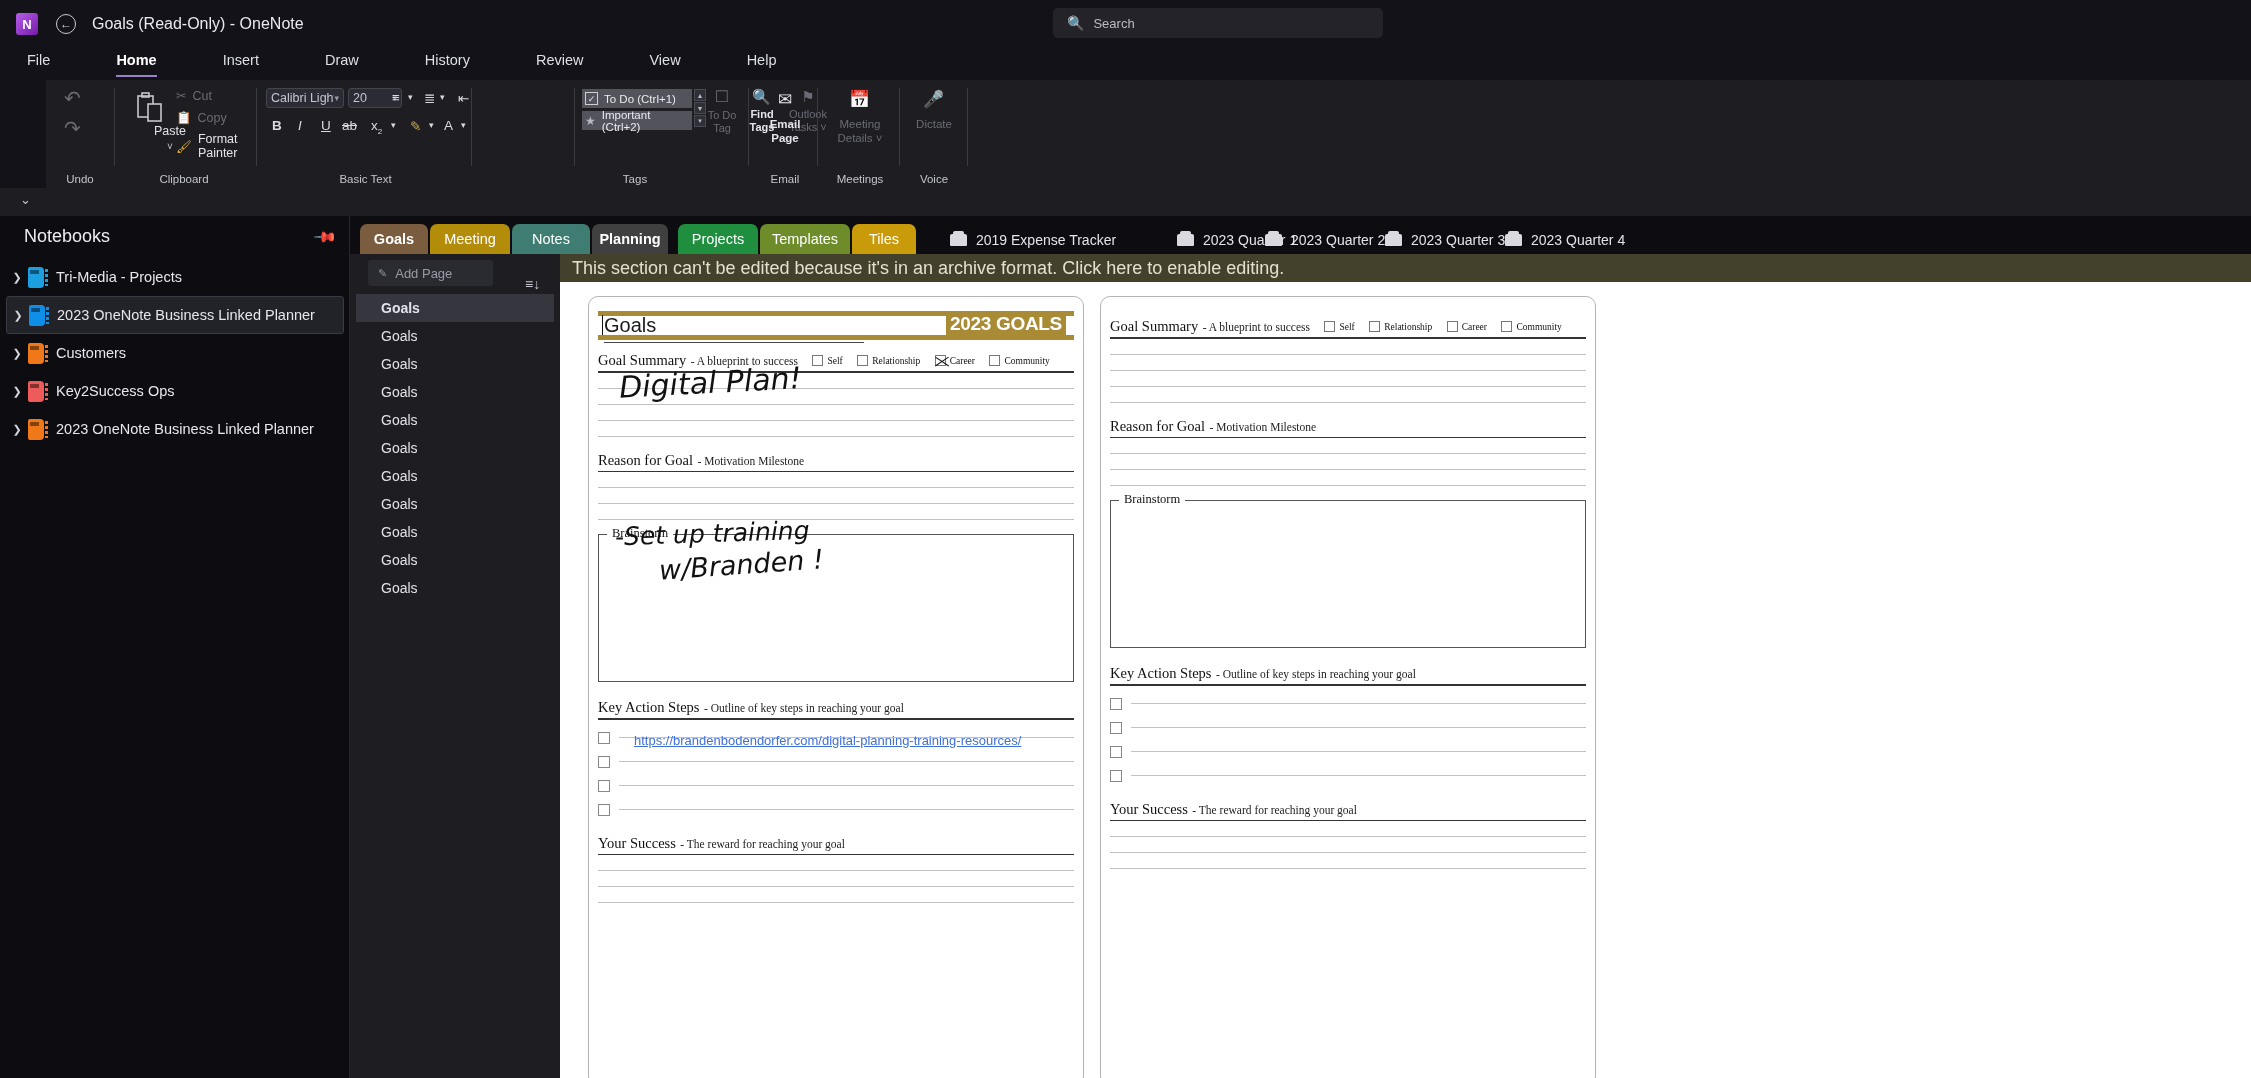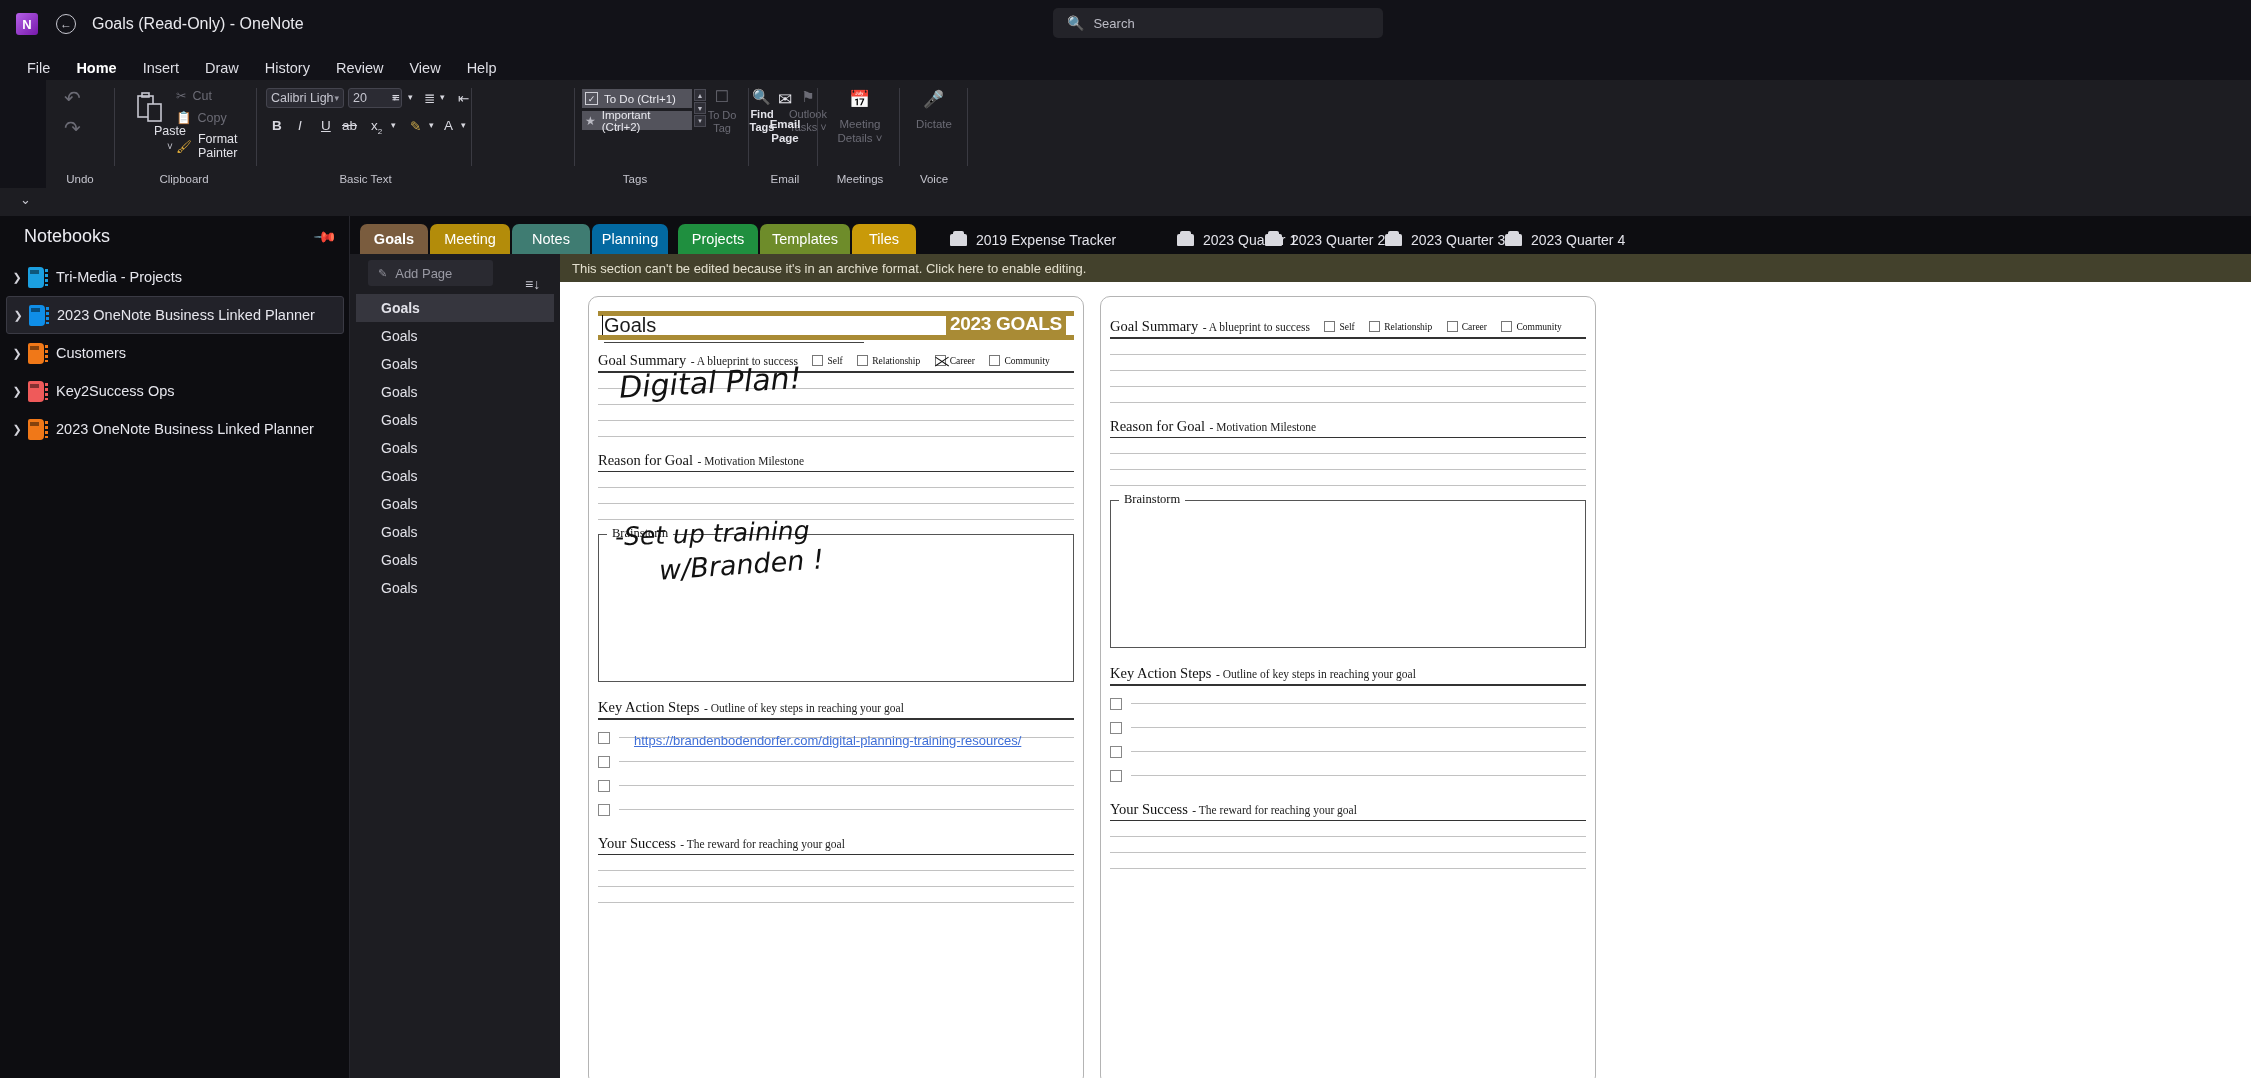--- a/index.html
+++ b/index.html
@@ -35,21 +35,21 @@
     position: absolute; left: 1053px; top: 8px; width: 330px; height: 30px;
     background: #232329; border-radius: 5px;
     display:flex; align-items:center; gap: 9px; padding-left: 14px;
   }
   #search-box .sicon { color:#cfcfd8; font-size: 14px; }
   #search-box .stext { color:#bcbcc6; font-size: 13px; }
 
   
   #menubar {
     position: absolute; left: 0; top: 48px; width: 2251px; height: 32px;
-    background: #121218; display: flex; align-items: flex-end; padding-left: 14px;
+    background: #121218; display: flex; align-items: flex-start; padding-left: 14px; gap: 40px;
   }
   .menu-item {
     color: #dfdfe6; font-size: 14.5px; padding: 4px 13px; position: relative;
   }
   .menu-item.active { font-weight: bold; color: #ffffff; }
   .menu-item.active::after {
     content:""; position:absolute; left: 13px; right: 13px; bottom: -5px;
     height: 2px; background: #9b7fc4;
   }
 
@@ -196,21 +196,21 @@
     display:flex; align-items:center; padding-left: 25px;
     color:#e2e2e9; font-size: 14px;
   }
   .page-item.sel { background:#36363e; font-weight: bold; }
 
   
   #archive-banner {
     position:absolute; left:560px; top:254px; width: 1691px; height: 28px;
     background:#43412c; display:flex; align-items:center; padding-left: 12px;
   }
-  #archive-banner span { color:#e4e0cf; font-size: 13px; }
+  #archive-banner span { color:#e4e0cf; font-size: 18px; }
 
   
   #canvas {
     position:absolute; left: 560px; top: 282px; width: 1691px; height: 796px;
     background: #ffffff;
   }
   .planner-page {
     position:absolute; top: 14px; width: 496px; height: 790px;
     background:#fff; border:1px solid #b4b4b4; border-radius: 10px; overflow:hidden;
   }
@@ -467,21 +467,21 @@
     <span class="nb-ico" style="background:#f07818;color:#f07818;"></span>
     <span class="nb-label">2023 OneNote Business Linked Planner</span>
   </div>
 
 </div>
 
 <div id="tabstrip">
   <div class="sect-tab active" style="left:10px;width:68px;background:#7a5c3e;">Goals</div>
   <div class="sect-tab" style="left:80px;width:80px;background:#b38c0a;">Meeting</div>
   <div class="sect-tab" style="left:162px;width:78px;background:#3f7c72;">Notes</div>
-  <div class="sect-tab" style="left:242px;width:76px;background:#0369a1;">Planning</div>
+  <div class="sect-tab" style="left:242px;width:76px;background:#404040;font-weight:bold;">Planning</div>
   <div class="sect-tab" style="left:328px;width:80px;background:#1f8f3f;">Projects</div>
   <div class="sect-tab" style="left:410px;width:90px;background:#6e8c2a;">Templates</div>
   <div class="sect-tab" style="left:502px;width:64px;background:#c99a09;">Tiles</div>
 
   <div class="arch-tab" style="left:600px;">
     <span class="arch-ico"></span>
     <span>2019 Expense Tracker</span>
   </div>
   <div class="arch-tab" style="left:795px;padding-left:32px;">
     <span class="arch-ico"></span>

